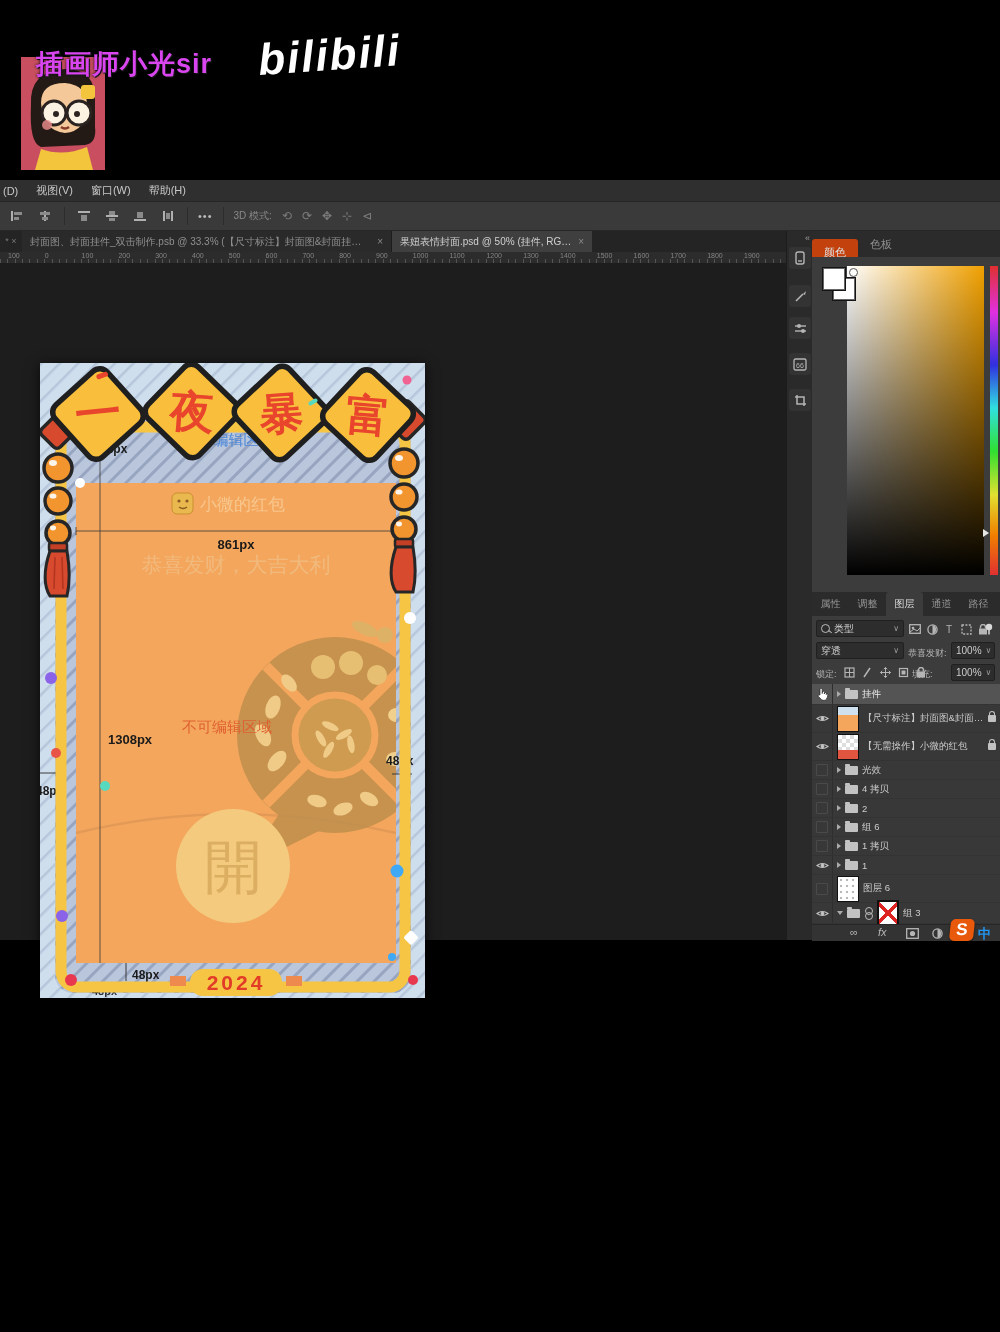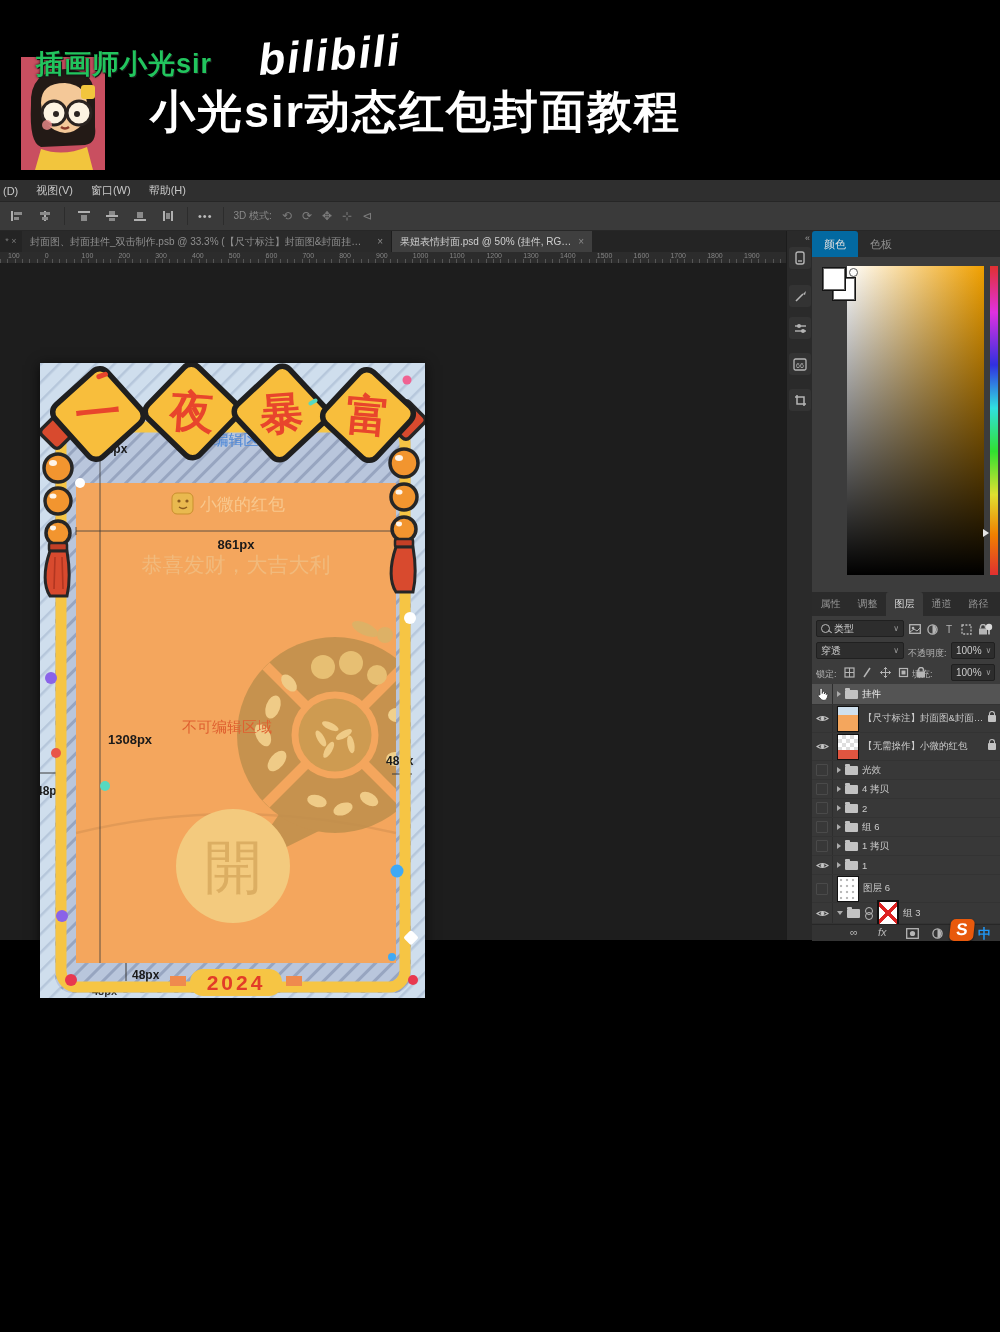--- a/index.html
+++ b/index.html
@@ -1,20 +1,20 @@
 <!DOCTYPE html>
 <html><head>
 <meta charset="utf-8">
 <style>
   html,body{margin:0;padding:0;background:#000;font-family:"Liberation Sans",sans-serif;}
   #frame{position:relative;width:1000px;height:1332px;background:#000;overflow:hidden;}
 
   
   #top-overlay{position:absolute;left:0;top:0;width:1000px;height:180px;background:#000;}
-  #username{position:absolute;left:36px;top:46px;font-size:27px;font-weight:700;color:#22c55e;
+  #username{position:absolute;left:36px;top:46px;font-size:27px;font-weight:700;color:#d946ef;
     text-shadow:0 0 3px #000,1px 1px 0 #222;letter-spacing:1px;}
   #bili-logo{position:absolute;left:258px;top:30px;font-size:44px;font-weight:800;color:#fff;
     font-style:italic;transform:rotate(-4deg);letter-spacing:2px;text-shadow:2px 2px 0 #000;}
   #main-title{position:absolute;left:150px;top:82px;font-size:45px;font-weight:800;color:#fff;
     letter-spacing:2px;text-shadow:2px 2px 0 #000,0 0 4px #000;}
   #avatar{position:absolute;left:21px;top:57px;width:84px;height:113px;}
 
   
   #ps-window{position:absolute;left:0;top:180px;width:1000px;height:760px;background:#1d1d1d;}
   #menubar{position:absolute;left:0;top:0;width:1000px;height:22px;background:#2f2f2f;
@@ -49,21 +49,21 @@
   
   #panel-strip{position:absolute;left:786px;top:51px;width:26px;height:709px;background:#2a2a2a;border-left:1px solid #1c1c1c;}
   #panel-strip .collapse{position:absolute;right:4px;top:2px;color:#999;font-size:9px;letter-spacing:-1px;}
   .strip-btn{position:absolute;left:2px;width:22px;height:22px;background:#333;border-radius:3px;
     display:flex;align-items:center;justify-content:center;color:#b5b5b5;}
 
   
   #right-panel{position:absolute;left:812px;top:51px;width:188px;height:709px;background:#2b2b2b;}
   #color-tabs{position:absolute;left:0;top:0;width:188px;height:26px;background:#2b2b2b;display:flex;}
   .ctab{padding:0 12px;line-height:26px;font-size:11px;color:#8f8f8f;}
-  .ctab.active{background:#0369a1;color:#ddd;border-radius:3px 3px 0 0;}
+  .ctab.active{background:#c2410c;color:#ddd;border-radius:3px 3px 0 0;margin-top:8px;}
   #color-body{position:absolute;left:0;top:26px;width:188px;height:335px;background:#3c3c3c;}
   .swatch{position:absolute;width:22px;height:22px;background:#fff;border:1px solid #141414;box-shadow:0 0 0 1px #666 inset;}
   #swatch-fg{left:10px;top:10px;z-index:2;}
   #swatch-bg{left:20px;top:20px;z-index:1;}
   #color-field{position:absolute;left:35px;top:9px;width:137px;height:309px;
     background:linear-gradient(to bottom,rgba(0,0,0,0),#000 100%),linear-gradient(to right,#fff,#f0a000);
     background-blend-mode:normal;}
   #field-marker{position:absolute;left:37px;top:11px;width:7px;height:7px;border:1px solid #555;border-radius:50%;background:rgba(255,255,255,.85);}
   #hue-bar{position:absolute;left:178px;top:9px;width:8px;height:309px;
     background:linear-gradient(180deg,#e03030 0%,#e030e0 15%,#3030e0 32%,#30e0e0 46%,#30e030 60%,#e0e030 74%,#f08000 87%,#e03030 100%);}
@@ -138,21 +138,20 @@
       <line x1="45" y1="55" x2="47" y2="55" stroke="#2b2320" stroke-width="3"></line>
       <circle cx="35" cy="57" r="3" fill="#2b2320"></circle>
       <circle cx="56" cy="57" r="3" fill="#2b2320"></circle>
       <path d="M40 70 Q44 73 48 70" stroke="#8a3b2a" stroke-width="2.5" fill="none"></path>
       <circle cx="26" cy="68" r="5" fill="#ef8d8d" opacity=".8"></circle>
       <rect x="60" y="28" width="14" height="14" rx="3" fill="#f2c53d"></rect>
       <path d="M14 113 L20 92 Q42 100 66 90 L72 113 Z" fill="#f2c53d"></path>
     </svg>
     <div id="username">插画师小光sir</div>
     <div id="bili-logo">bilibili</div>
-    <div id="main-title">小光sir动态红包封面教程</div>
   </div>
 
   <div id="ps-window">
 
     <div id="menubar">
       <span>(D)</span>
       <span>视图(V)</span>
       <span>窗口(W)</span>
       <span>帮助(H)</span>
     </div>
@@ -523,21 +522,21 @@
             <svg width="8" height="12">
               <circle cx="4" cy="4" r="3.2" fill="#dadada"></circle>
               <line x1="4" y1="7" x2="4" y2="11.5" stroke="#dadada" stroke-width="1.5"></line>
             </svg>
           </span>
 
         <div class="inbox" style="left:4px;top:26px;width:88px">
           <span>穿透</span>
           <span class="ddv">∨</span>
         </div>
-        <span class="ctl-label" style="left:96px;top:31px">不透明度:</span>
+        <span class="ctl-label" style="left:96px;top:31px">恭喜发财:</span>
         <div class="inbox" style="left:139px;top:26px;width:44px">
           <span>100%</span>
           <span class="ddv">∨</span>
         </div>
 
         <span class="ctl-label" style="left:4px;top:52px">锁定:</span>
         <div style="position:absolute;left:30px;top:49px;display:flex;gap:4px">
           <span class="fico">
               <svg width="11" height="11">
                 <rect x="1" y="1" width="9" height="9" fill="none" stroke="#b5b5b5" stroke-width="1.2"></rect>

